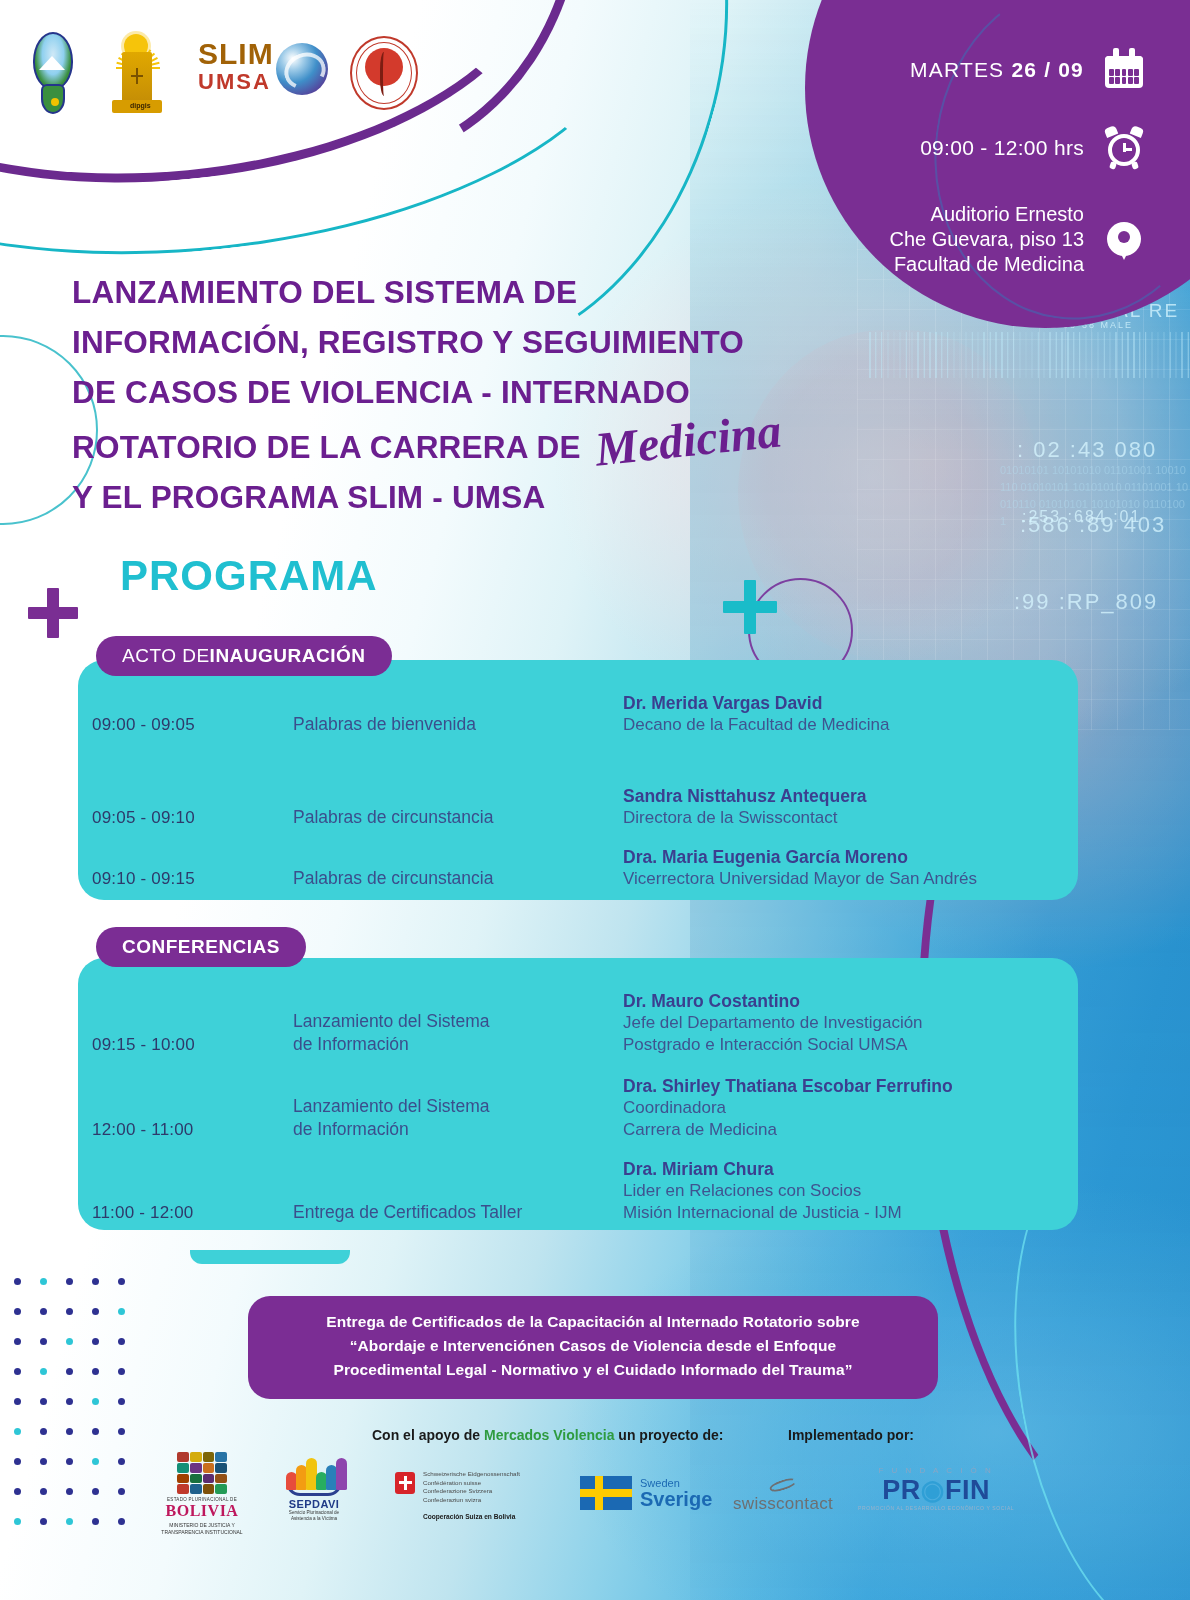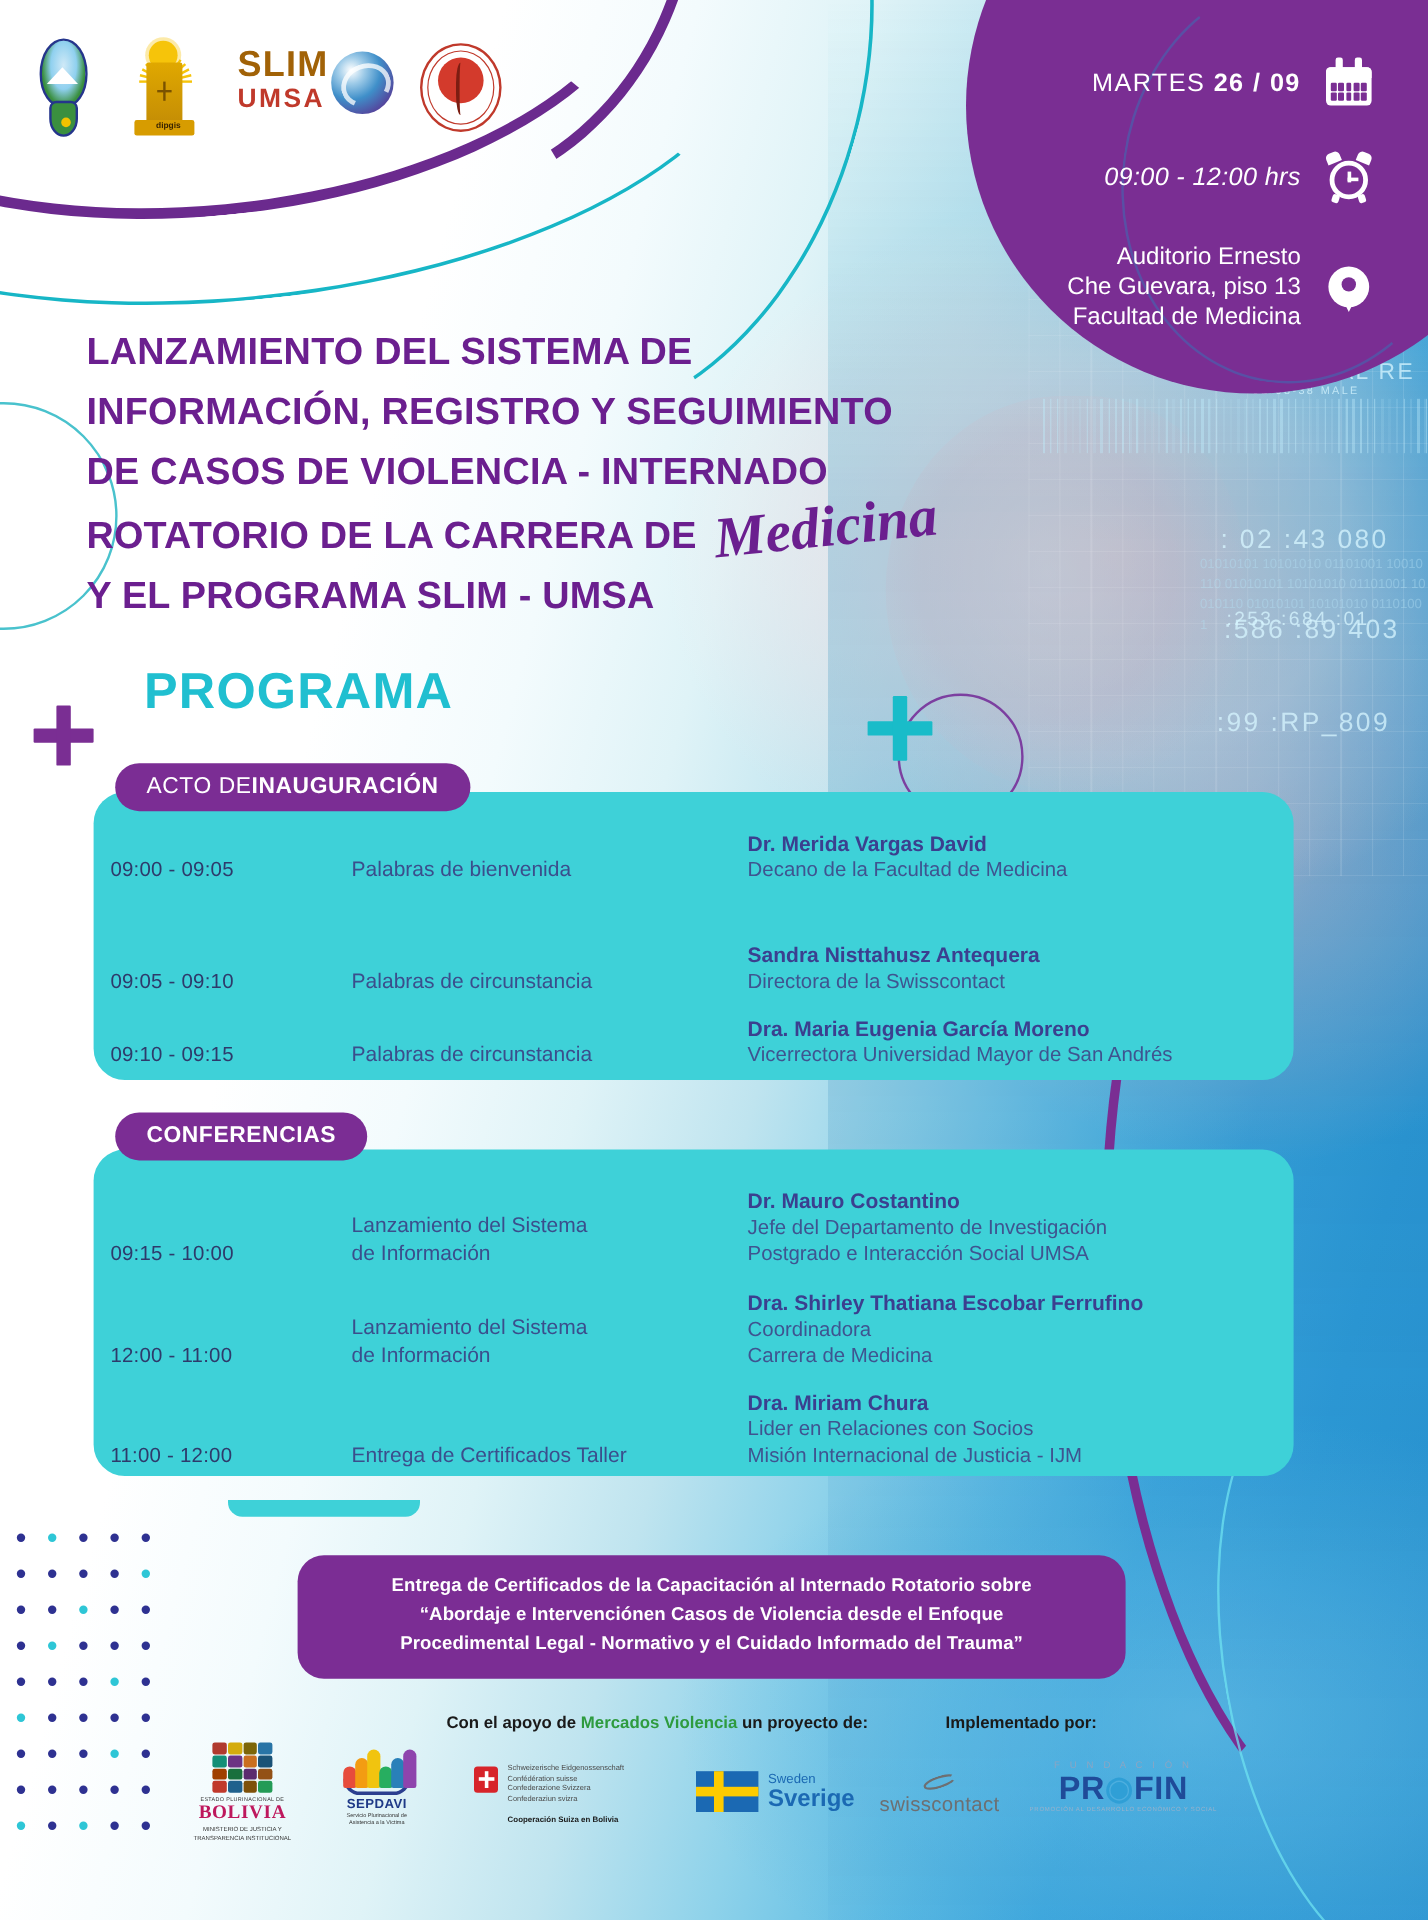--- a/index.html
+++ b/index.html
@@ -531,21 +531,21 @@
             <i></i>
             <i></i>
             <i></i>
             <i></i>
             <i></i>
             <i></i>
           </div>
       </div>
     </div>
 
-    <div class="hdr-line" style="margin-bottom:32px;font-style:italic;">
+    <div class="hdr-line" style="margin-bottom:32px;">
       <div class="hdr-text-time">09:00 - 12:00 hrs</div>
       <div class="hdr-icon ic-clk">
         <div class="bell l"></div>
           <div class="bell r"></div>
         <div class="face"></div>
           <div class="hh"></div>
           <div class="mm"></div>
         <div class="ft l"></div>
           <div class="ft r"></div>
       </div>

